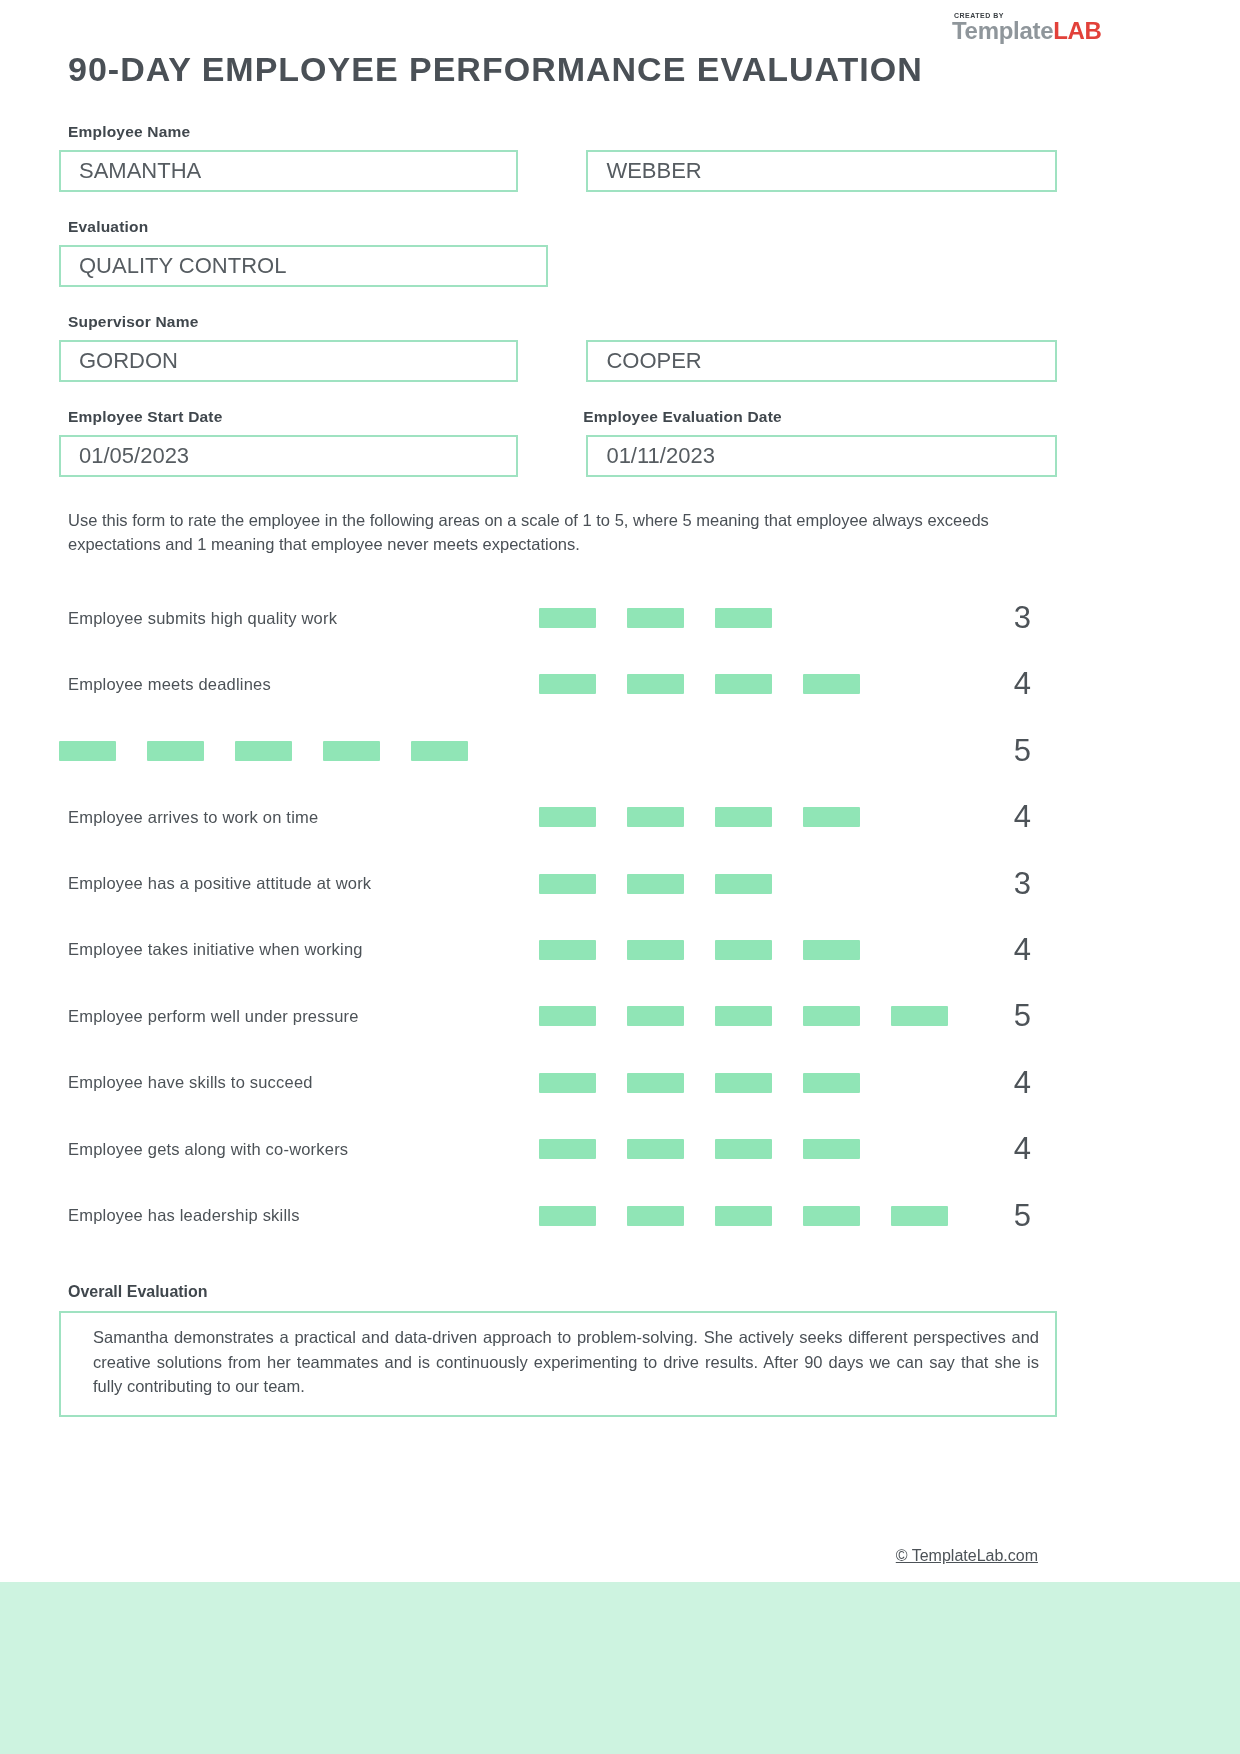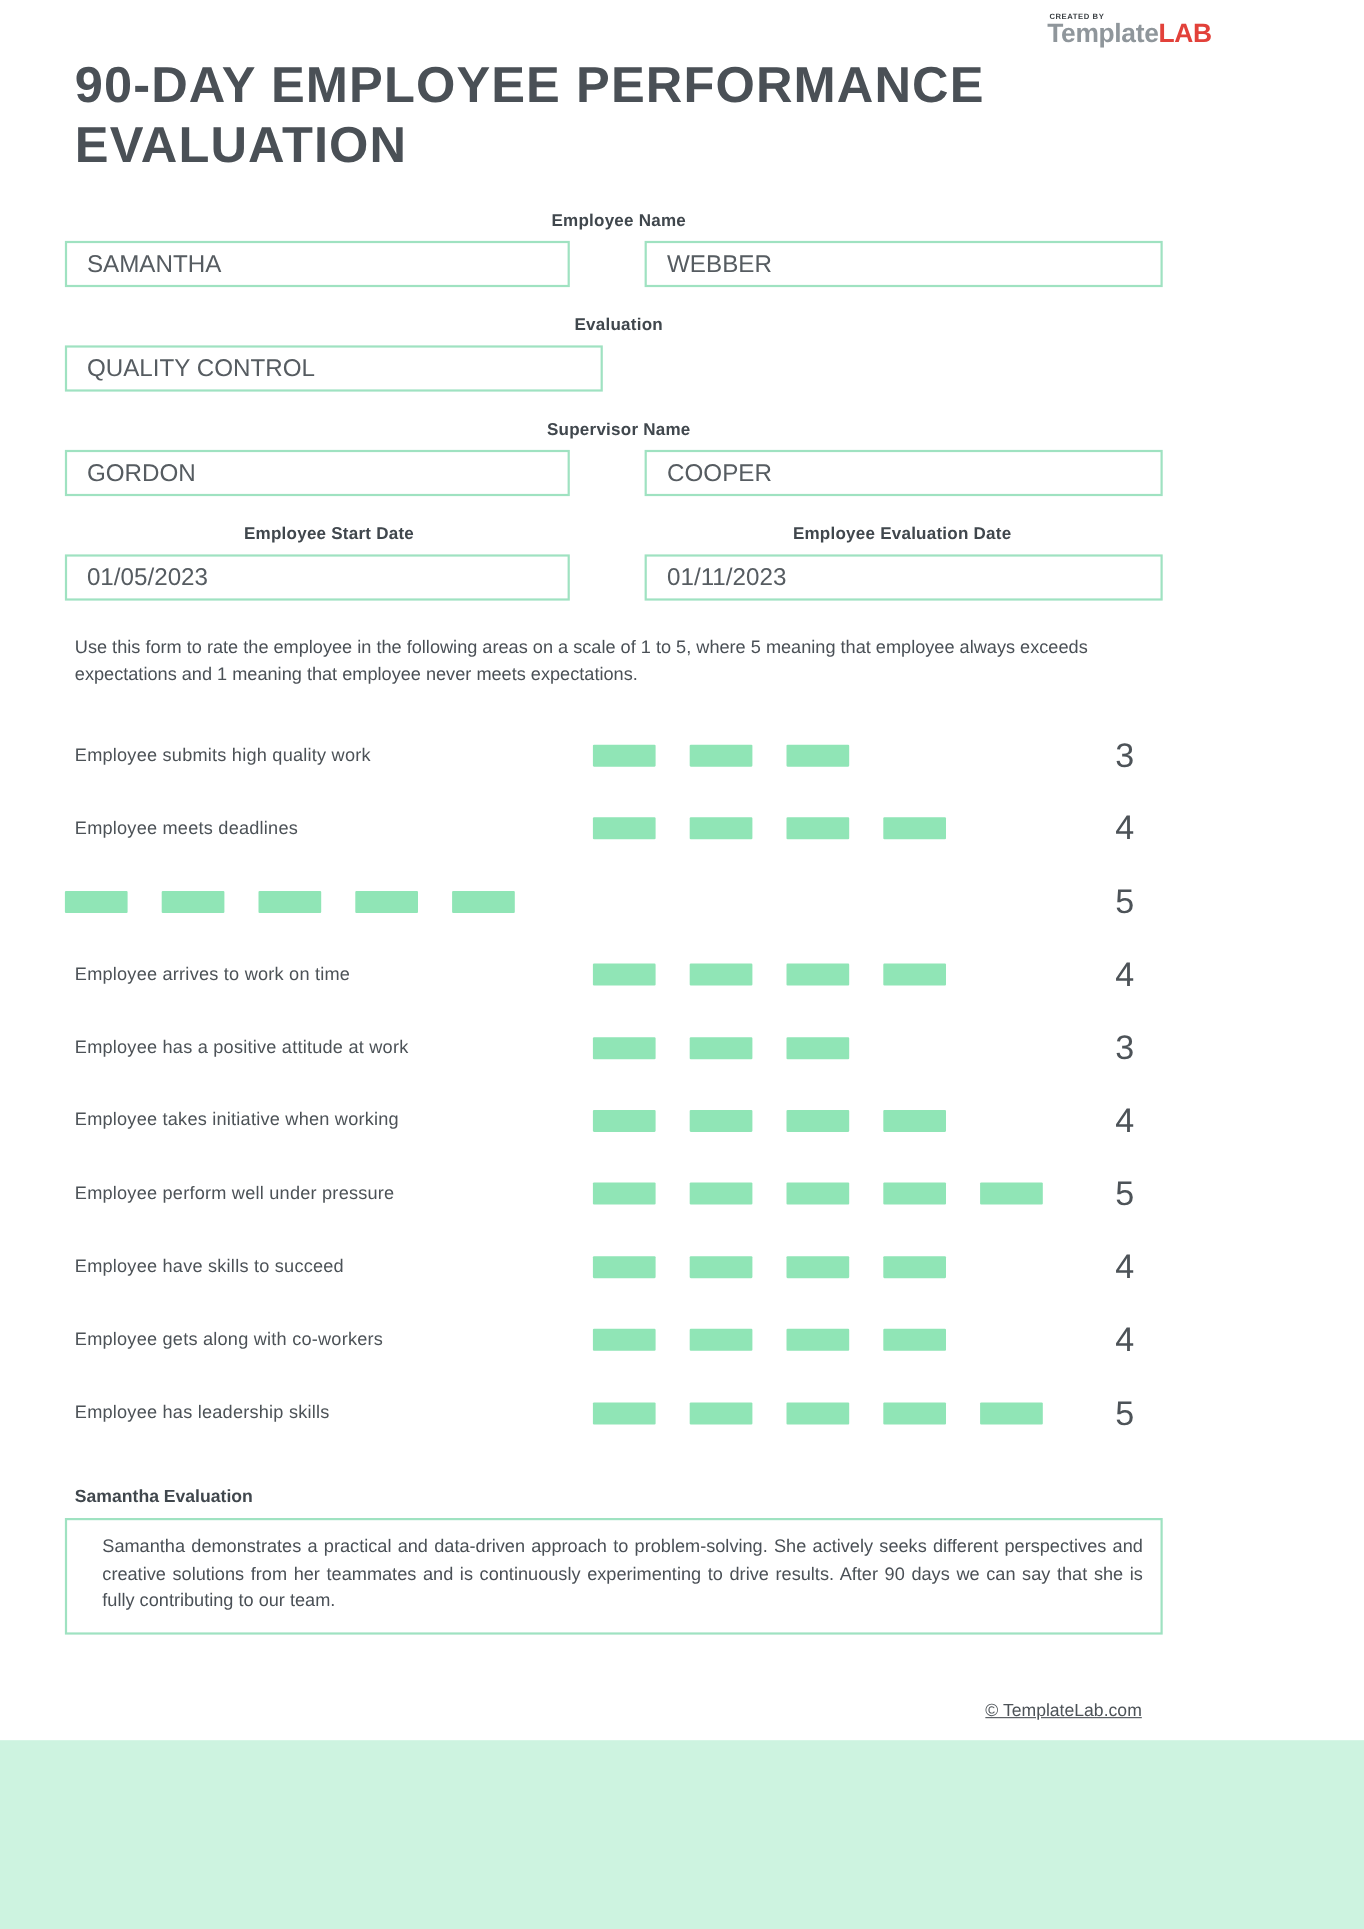--- a/index.html
+++ b/index.html
@@ -9,23 +9,23 @@
 
   
   .logo { position:absolute; top:12px; left:952px; width:150px; line-height:1; }
   .logo .created { font-size:7px; font-weight:700; color:#3a3f43; letter-spacing:0.5px; margin-left:2px; }
   .logo .name { font-size:24px; letter-spacing:-0.3px; white-space:nowrap; }
   .logo .t { color:#8f969b; font-weight:600; }
   .logo .lab { color:#e2413a; font-weight:800; }
 
   .content { position:absolute; left:59px; top:0; width:998px; }
 
-  .title { margin:50px 0 0 9px; font-size:46px; font-weight:700; color:#4a5056; letter-spacing:1px; }
-
-  .field-label { margin:34px 0 9px 9px; font-size:15.5px; font-weight:700; color:#40474d; letter-spacing:0.2px;text-align:center; }
+  .title { margin:50px 0 0 9px; font-size:34px; font-weight:700; color:#4a5056; letter-spacing:1px; }
+
+  .field-label { margin:34px 0 9px 9px; font-size:15.5px; font-weight:700; color:#40474d; letter-spacing:0.2px; }
   .field-label.tight { margin-top:26px; }
 
   .row2 { display:flex; gap:68px; }
   .col-a { width:489px; }
   .col-b { width:501px; }
   .box { height:42px; border:2px solid #9fe2c1; display:flex; align-items:center;
          padding:0 18px; font-size:22px; color:#565c61; background:#fff; }
 
   .labels-row { display:flex; gap:44px; }
   .labels-row .field-label { margin-bottom:9px; }
@@ -197,21 +197,21 @@
             <span class="seg"></span>
             <span class="seg"></span>
             <span class="seg"></span>
             <span class="seg"></span>
             <span class="seg"></span>
           </div>
     <div class="rating-score">5</div>
   </div>
 </div>
 
-    <div class="overall-label">Samantha Evaluation</div>
+    <div class="overall-label">Overall Evaluation</div>
     <div class="overall-box">Samantha demonstrates a practical and data-driven approach to problem-solving. She actively seeks different perspectives and creative solutions from her teammates and is continuously experimenting to drive results. After 90 days we can say that she is fully contributing to our team.</div>
 
   </div>
 
   <div class="copyright">© TemplateLab.com</div>
   <div class="footer-band"></div>
 
 </div>
 
 </body></html>

